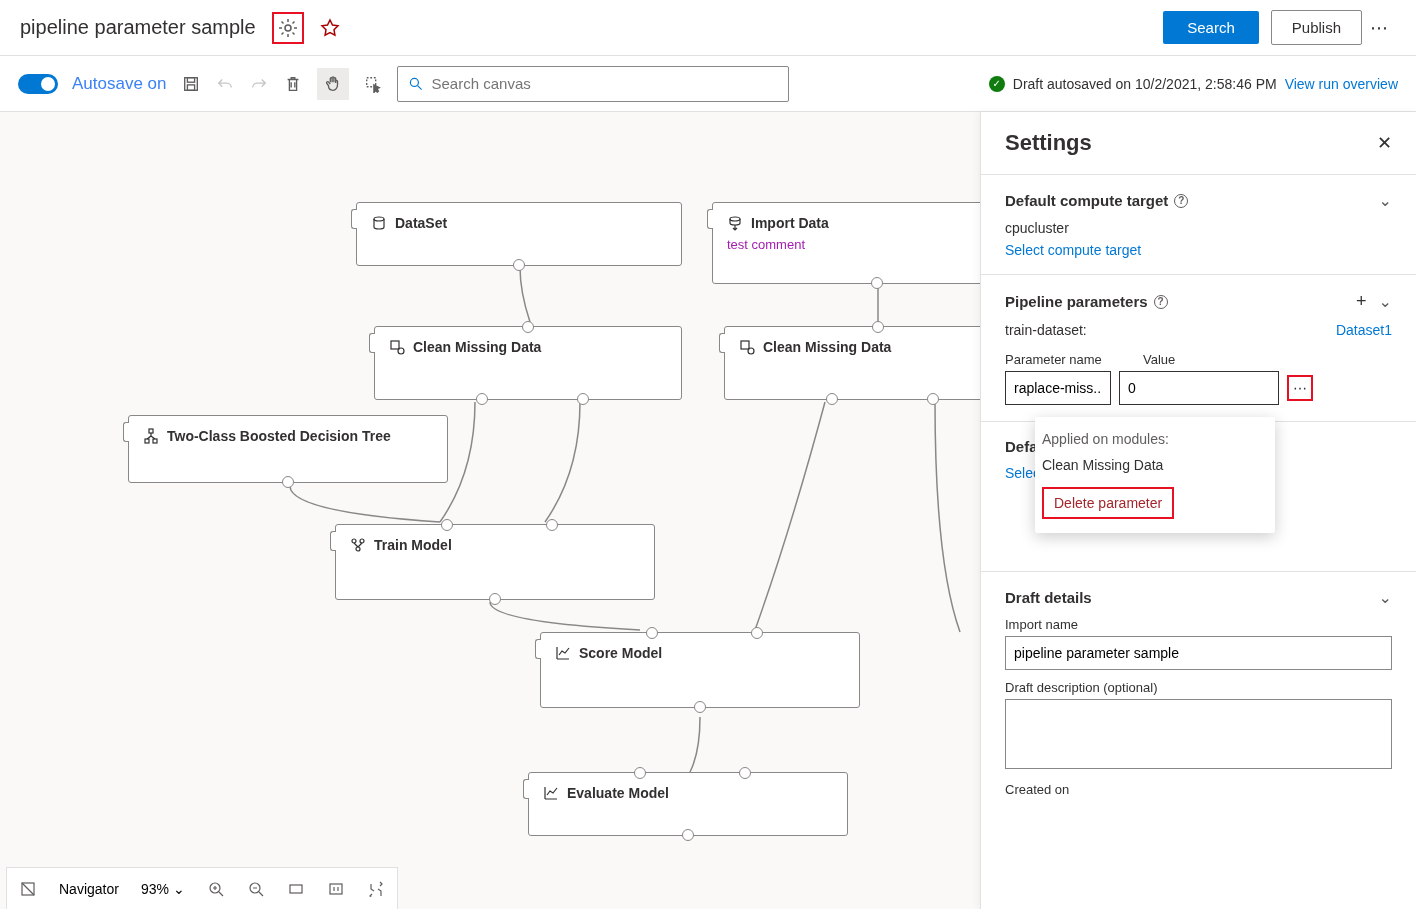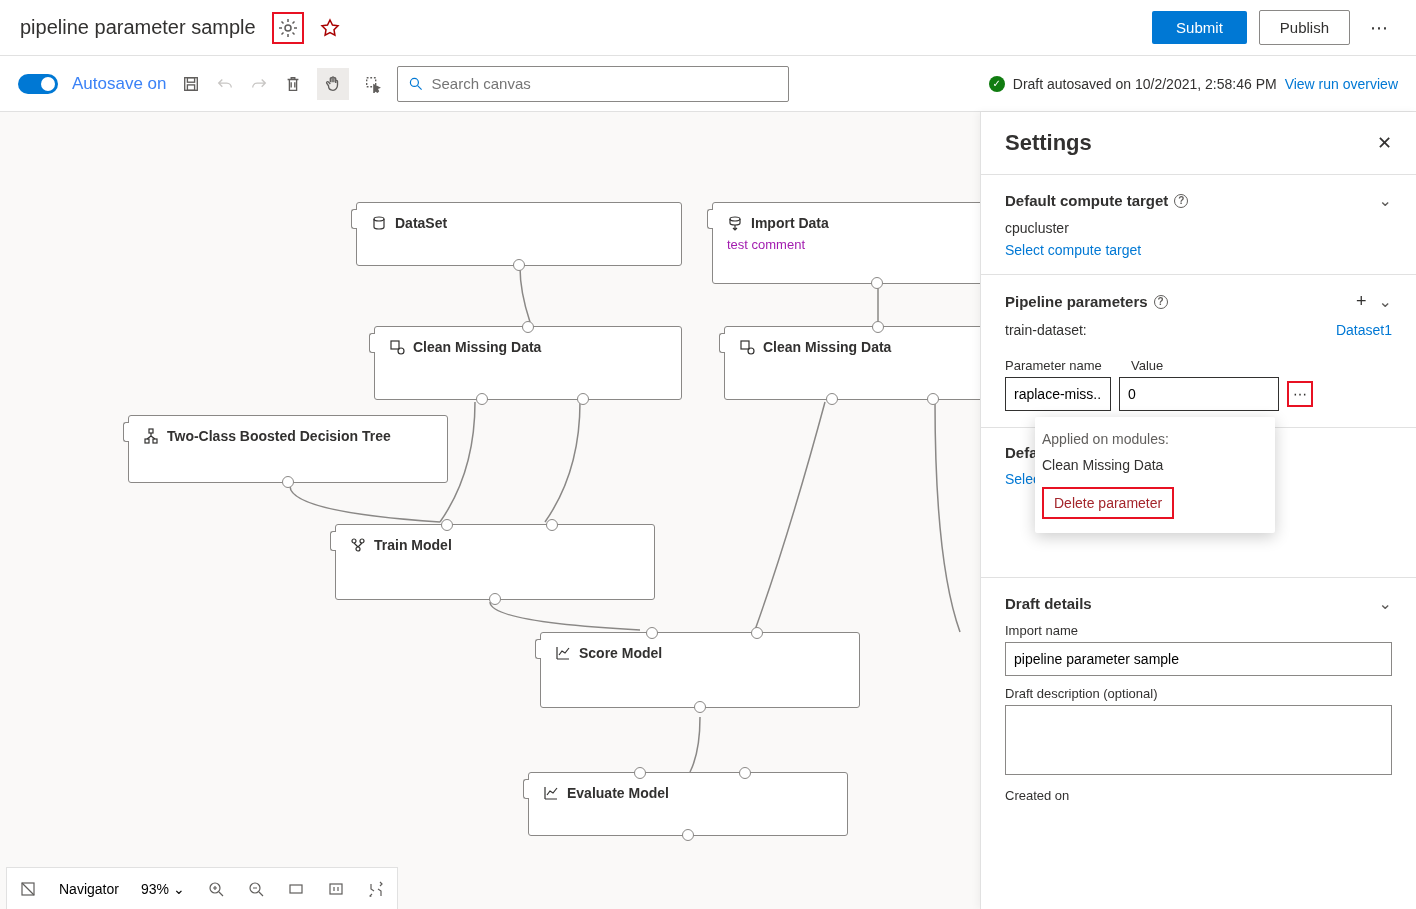--- a/index.html
+++ b/index.html
@@ -6,21 +6,21 @@
 body { width: 1416px; height: 909px; background: #fff; overflow: hidden; position: relative; }
 
 
 .header { height: 56px; border-bottom: 1px solid #e1e1e1; display: flex; align-items: center; padding: 0 20px; }
 .pipeline-title { font-size: 20px; color: #323130; font-weight: 400; }
 .gear-box { border: 2px solid #e81123; padding: 4px; margin-left: 16px; display: flex; align-items: center; justify-content: center; }
 .icon-btn { width: 20px; height: 20px; display: flex; align-items: center; justify-content: center; cursor: pointer; }
 .star-icon { margin-left: 16px; color: #a80000; }
 .header-spacer { flex: 1; }
 .submit-btn { background: #0078d4; color: #fff; border: none; padding: 8px 24px; font-size: 15px; cursor: pointer; border-radius: 2px; margin-right: 12px; }
-.publish-btn { background: #fff; color: #323130; border: 1px solid #8a8886; padding: 8px 20px; font-size: 15px; cursor: pointer; border-radius: 2px; margin-right: 12px; }
+.publish-btn { background: #fff; color: #323130; border: 1px solid #8a8886; padding: 8px 20px; font-size: 15px; cursor: pointer; border-radius: 2px; margin-right: 0; }
 .more-dots { font-size: 18px; color: #323130; cursor: pointer; padding: 0 8px; }
 
 
 .toolbar { height: 56px; border-bottom: 1px solid #e1e1e1; display: flex; align-items: center; padding: 0 18px; gap: 14px; }
 .toggle { width: 40px; height: 20px; background: #0078d4; border-radius: 10px; position: relative; cursor: pointer; }
 .toggle-knob { width: 14px; height: 14px; background: #fff; border-radius: 50%; position: absolute; right: 3px; top: 3px; }
 .autosave-label { font-size: 17px; color: #3b82f6; }
 .tb-icon { width: 20px; height: 20px; color: #605e5c; cursor: pointer; display: flex; align-items: center; justify-content: center; }
 .tb-icon.active { background: #edebe9; padding: 6px; width: 32px; height: 32px; }
 .search-box { flex: 0 0 392px; height: 36px; border: 1px solid #8a8886; border-radius: 2px; display: flex; align-items: center; padding: 0 10px; gap: 8px; }
@@ -47,21 +47,21 @@
 .settings-header h2 { font-size: 22px; font-weight: 600; color: #323130; }
 .close-x { font-size: 18px; color: #323130; cursor: pointer; }
 .section { border-top: 1px solid #e1e1e1; padding: 16px 24px; }
 .section-head { display: flex; align-items: center; justify-content: space-between; }
 .section-title { font-size: 15px; font-weight: 600; color: #323130; display: flex; align-items: center; gap: 6px; }
 .help-icon { width: 14px; height: 14px; border: 1px solid #605e5c; border-radius: 50%; display: inline-flex; align-items: center; justify-content: center; font-size: 10px; color: #605e5c; }
 .chevron { color: #605e5c; cursor: pointer; }
 .section-body { margin-top: 10px; font-size: 14px; color: #323130; }
 .link { color: #0078d4; cursor: pointer; }
 .param-row { display: flex; gap: 30px; margin-top: 8px; font-size: 14px; }
-.param-labels { display: flex; gap: 8px; margin-top: 20px; font-size: 13px; color: #323130; }
+.param-labels { display: flex; gap: 20px; margin-top: 14px; font-size: 13px; color: #323130; }
 .param-inputs { display: flex; gap: 8px; margin-top: 4px; align-items: center; }
 .param-inputs input { border: 1px solid #323130; padding: 6px 8px; font-size: 14px; height: 34px; }
 .more-box { border: 2px solid #e81123; width: 26px; height: 26px; display: flex; align-items: center; justify-content: center; cursor: pointer; font-size: 14px; }
 .popup { position: absolute; background: #fff; box-shadow: 0 4px 16px rgba(0,0,0,0.2); border-radius: 2px; padding: 14px 7px; font-size: 14px; width: 240px; }
 .popup-label { color: #605e5c; margin-bottom: 10px; }
 .popup-item { color: #323130; margin-bottom: 14px; }
 .delete-param { border: 2px solid #e81123; color: #a4262c; padding: 6px 10px; display: inline-block; cursor: pointer; }
 .section-head .icons { display: flex; gap: 12px; align-items: center; }
 .plus-icon { font-size: 18px; color: #323130; cursor: pointer; }
 .field-label { font-size: 13px; color: #323130; margin-top: 10px; }
@@ -87,21 +87,21 @@
           <path d="M10 1v3M10 16v3M3.5 3.5l2 2M14.5 14.5l2 2M1 10h3M16 10h3M3.5 16.5l2-2M14.5 5.5l2-2"></path>
         </svg>
     </span>
   </span>
   <span class="icon-btn star-icon">
     <svg viewBox="0 0 20 20" width="20" height="20" fill="none" stroke="#a80000" stroke-width="1.5">
         <path d="M10 2l2.5 5 5.5.8-4 3.9.9 5.5L10 14.5 5.1 17.2l.9-5.5-4-3.9 5.5-.8z"></path>
       </svg>
   </span>
   <div class="header-spacer"></div>
-  <button class="submit-btn">Submit</button>
+  <button class="submit-btn">Search</button>
   <button class="publish-btn">Publish</button>
   <span class="more-dots">⋯</span>
 </div>
 
 <div class="toolbar">
   <div class="toggle">
       <div class="toggle-knob"></div>
     </div>
   <span class="autosave-label">Autosave on</span>
   <span class="tb-icon">

